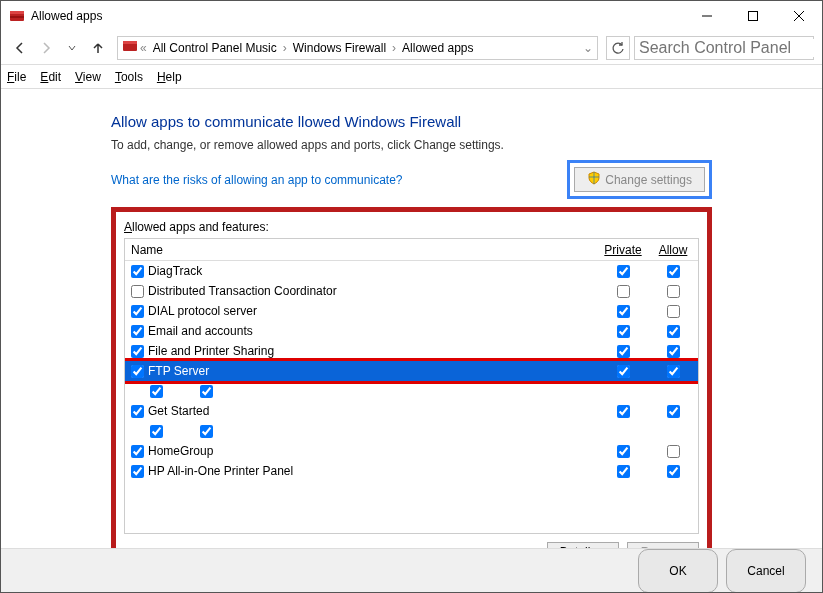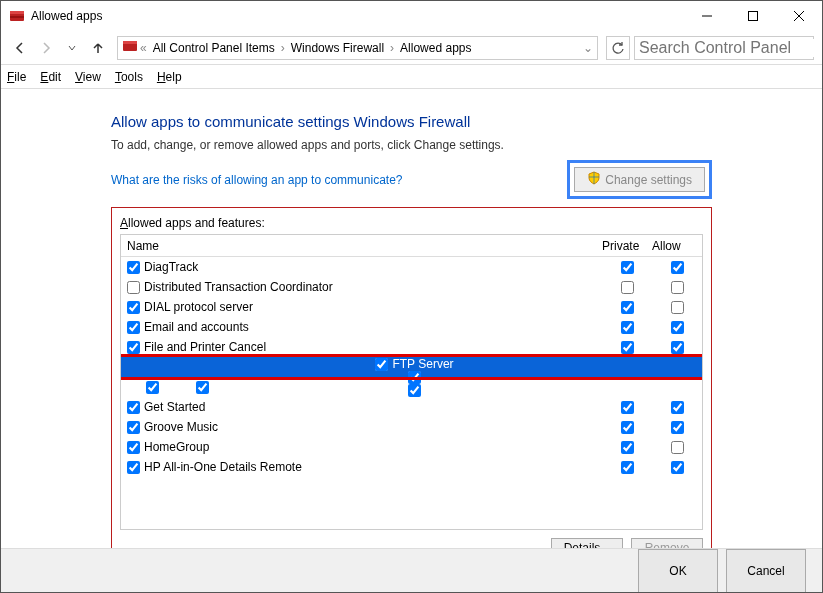--- a/index.html
+++ b/index.html
@@ -26,44 +26,44 @@
 .menubar span u { text-decoration: underline; }
 
 .content { flex: 1; padding: 24px 110px 12px 110px; overflow: hidden; }
 .heading { color: #003399; font-size: 15px; margin-bottom: 8px; }
 .subtext { color: #333; margin-bottom: 8px; }
 .linkrow { display: flex; align-items: center; margin-bottom: 8px; }
 .link { color: #0066cc; cursor: pointer; flex: 1; }
 .changebtn-wrap { border: 3px solid #3b82f6; padding: 4px; }
 .changebtn { border: 1px solid #aaa; background: #eee; padding: 3px 12px; display: inline-flex; align-items: center; gap: 4px; color: #888; }
 
-.panel { border: 1px solid #b91c1c; padding: 8px; margin-top: 4px; }
+.panel { border: 5px solid #b91c1c; padding: 8px; margin-top: 4px; }
 .panel-label { margin-bottom: 4px; }
 .listbox { border: 1px solid #ccc; height: 296px; display: flex; flex-direction: column; }
 .list-header { display: flex; border-bottom: 1px solid #ddd; background: #fff; height: 22px; align-items: center; }
 .col-name { flex: 1; padding-left: 6px; }
-.col-pv, .col-pb { width: 50px; text-align: left; }
+.col-pv, .col-pb { width: 50px; text-align: center; text-decoration: underline; }
 .list-scroll { flex: 1; overflow-y: scroll; }
 .row { display: flex; align-items: center; height: 20px; padding-left: 6px; }
-.row.selected { background: #0a64d8; color: #fff; flex-direction: column; }
+.row.selected { background: #0a64d8; color: #fff; }
 .row .nm { flex: 1; display: flex; align-items: center; gap: 4px; }
 .row .cb { width: 13px; height: 13px; }
 .row .cbcol { width: 50px; display: flex; justify-content: center; }
 .highlight-border { position: absolute; left: -5px; right: -5px; top: -3px; bottom: -3px; border: 3px solid #d00; pointer-events: none; }
 
 .list-scroll::-webkit-scrollbar { width: 17px; }
 .list-scroll::-webkit-scrollbar-track { background: #f0f0f0; }
 .list-scroll::-webkit-scrollbar-thumb { background: #c0c0c0; }
 
 .btnrow { display: flex; justify-content: flex-end; gap: 8px; margin-top: 8px; }
 .btn { border: 1px solid #aaa; background: #eee; padding: 2px 8px; min-width: 72px; text-align: center; }
 .btn.disabled { color: #999; }
 
 .footer { height: 44px; border-top: 1px solid #ddd; background: #f0f0f0; display: flex; align-items: center; justify-content: flex-end; padding: 0 16px; gap: 8px; }
-.footer .btn { min-width: 80px; padding: 14px 14px; background: #e8e8e8; }
+.footer .btn { min-width: 80px; padding: 14px 14px; background: #e8e8e8; border-radius: 10px; }
 
 .shield-icon { display: inline-block; }
 </style>
 </head>
 <body>
 
 <div class="titlebar">
   <span class="icon">
     <svg width="16" height="16" viewBox="0 0 16 16">
         <rect x="1" y="3" width="14" height="10" fill="#b22" rx="1"></rect>
@@ -112,21 +112,21 @@
       <svg width="14" height="14" viewBox="0 0 14 14">
         <path d="M7 3 L3 7 M7 3 L11 7 M7 3 L7 12" fill="none" stroke="#333" stroke-width="1.5"></path>
       </svg>
     </div>
   <div class="breadcrumb">
     <span><svg width="16" height="16" viewBox="0 0 16 16">
           <rect x="1" y="3" width="14" height="10" fill="#b22" rx="1"></rect>
           <rect x="1" y="3" width="14" height="3" fill="#d44"></rect>
         </svg></span>
     <span class="sep">«</span>
-    <span class="item">All Control Panel Items</span>
+    <span class="item">All Control Panel Music</span>
     <span class="sep">›</span>
     <span class="item">Windows Firewall</span>
     <span class="sep">›</span>
     <span class="item">Allowed apps</span>
     <span style="flex:1"></span>
     <span class="sep">⌄</span>
   </div>
   <div class="refresh">
       <svg width="14" height="14" viewBox="0 0 14 14">
         <path d="M11 4 A5 5 0 1 0 12 8" fill="none" stroke="#555" stroke-width="1.3"></path>
@@ -144,21 +144,21 @@
 
 <div class="menubar">
   <span><u>F</u>ile</span>
   <span><u>E</u>dit</span>
   <span><u>V</u>iew</span>
   <span><u>T</u>ools</span>
   <span><u>H</u>elp</span>
 </div>
 
 <div class="content">
-  <div class="heading">Allow apps to communicate settings Windows Firewall</div>
+  <div class="heading">Allow apps to communicate llowed Windows Firewall</div>
   <div class="subtext">To add, change, or remove allowed apps and ports, click Change settings.</div>
   <div class="linkrow">
     <span class="link">What are the risks of allowing an app to communicate?</span>
     <span class="changebtn-wrap">
       <span class="changebtn">
         <span class="shield-icon"><svg width="14" height="14" viewBox="0 0 14 14">
               <path d="M7 1 L12 3 L12 7 C12 10 9 12 7 13 C5 12 2 10 2 7 L2 3 Z" fill="#fc0" stroke="#c80"></path>
               <path d="M7 1 L7 13 M2 6 L12 6" stroke="#06c" stroke-width="0.6"></path>
             </svg></span>
         <span>Change settings</span>
@@ -219,21 +219,21 @@
             <div class="cbcol">
               <input type="checkbox" class="cb" checked="" style="">
             </div>
             <div class="cbcol">
               <input type="checkbox" class="cb" checked="" style="">
             </div>
           </div>
           <div class="row">
             <div class="nm">
               <input type="checkbox" class="cb" checked="" style="">
-              <span>File and Printer Cancel</span>
+              <span>File and Printer Sharing</span>
             </div>
             <div class="cbcol">
               <input type="checkbox" class="cb" checked="" style="">
             </div>
             <div class="cbcol">
               <input type="checkbox" class="cb" checked="" style="">
             </div>
           </div>
           <div style="position: relative;">
             <div class="row selected">
@@ -264,24 +264,20 @@
               <span>Get Started</span>
             </div>
             <div class="cbcol">
               <input type="checkbox" class="cb" checked="" style="">
             </div>
             <div class="cbcol">
               <input type="checkbox" class="cb" checked="" style="">
             </div>
           </div>
           <div class="row">
-            <div class="nm">
-              <input type="checkbox" class="cb" checked="" style="">
-              <span>Groove Music</span>
-            </div>
             <div class="cbcol">
               <input type="checkbox" class="cb" checked="" style="">
             </div>
             <div class="cbcol">
               <input type="checkbox" class="cb" checked="" style="">
             </div>
           </div>
           <div class="row">
             <div class="nm">
               <input type="checkbox" class="cb" checked="" style="">
@@ -290,21 +286,21 @@
             <div class="cbcol">
               <input type="checkbox" class="cb" checked="" style="">
             </div>
             <div class="cbcol">
               <input type="checkbox" class="cb" style="">
             </div>
           </div>
           <div class="row">
             <div class="nm">
               <input type="checkbox" class="cb" checked="" style="">
-              <span>HP All-in-One Details Remote</span>
+              <span>HP All-in-One Printer Panel</span>
             </div>
             <div class="cbcol">
               <input type="checkbox" class="cb" checked="" style="">
             </div>
             <div class="cbcol">
               <input type="checkbox" class="cb" checked="" style="">
             </div>
           </div>
         </div>
     </div>

